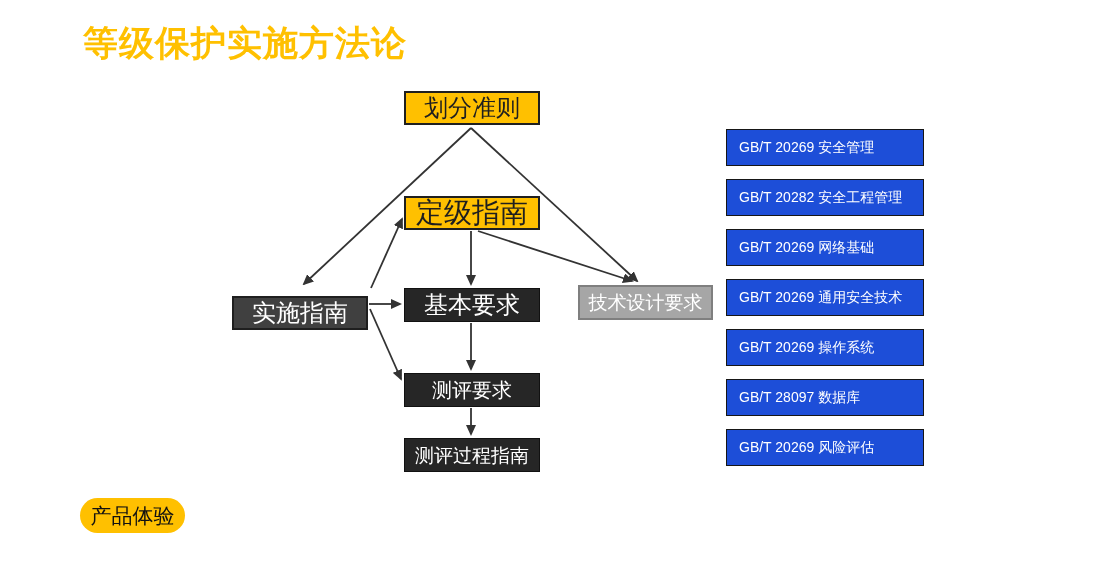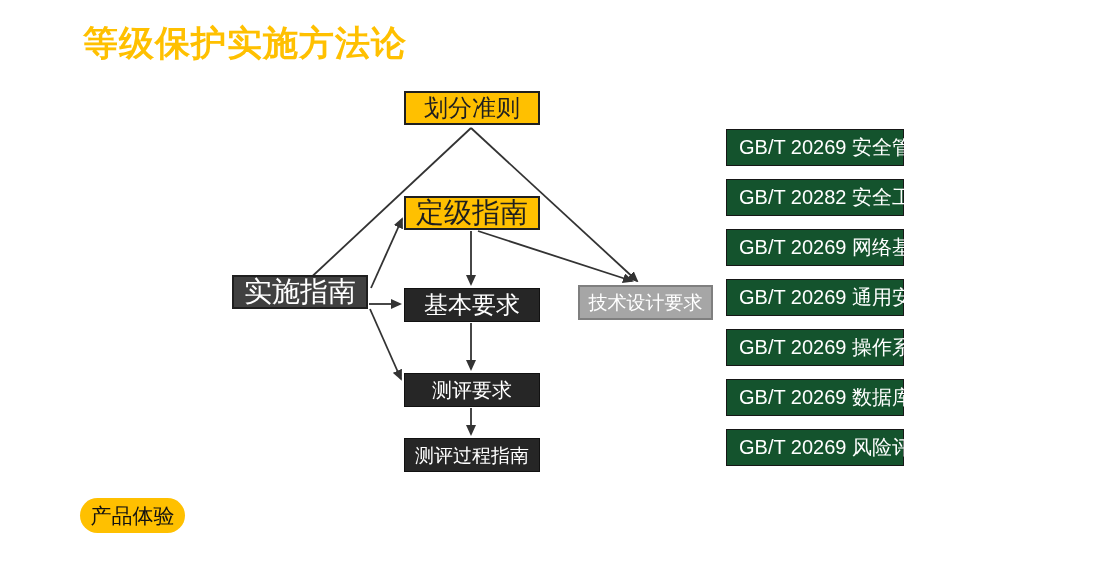--- a/index.html
+++ b/index.html
@@ -64,27 +64,27 @@
   }
   .standards {
     position: absolute;
     left: 726px;
     top: 129px;
     display: flex;
     flex-direction: column;
   }
   .standard-item {
     box-sizing: border-box;
-    width: 178px;
+    width: 198px;
     height: 37px;
     margin-bottom: 13px;
-    background: #14532d;
+    background: #1d4ed8;
     border: 1px solid #161616;
     color: #FFFFFF;
-    font-size: 20px;
+    font-size: 14px;
     display: flex;
     align-items: center;
     padding-left: 12px;
     white-space: nowrap;
   }
   .cta {
     position: absolute;
     left: 80px;
     top: 498px;
     width: 105px;
@@ -125,32 +125,32 @@
         <line x1="369" y1="304" x2="400" y2="304" stroke="#333333" stroke-width="1.8" marker-end="url(#arrowhead)"></line>
         <line x1="370" y1="309" x2="401" y2="379" stroke="#333333" stroke-width="1.8" marker-end="url(#arrowhead)"></line>
         <line x1="471" y1="323" x2="471" y2="369" stroke="#333333" stroke-width="1.8" marker-end="url(#arrowhead)"></line>
         <line x1="471" y1="408" x2="471" y2="434" stroke="#333333" stroke-width="1.8" marker-end="url(#arrowhead)"></line>
       </g>
   </svg>
 
   <div id="node-layer">
       <div class="node gold" style="left: 404px; top: 91px; width: 136px; height: 34px; font-size: 24px; text-align: center;">划分准则</div>
       <div class="node gold" style="left: 404px; top: 196px; width: 136px; height: 34px; font-size: 28px;">定级指南</div>
-      <div class="node mid" style="left: 232px; top: 275px; width: 136px; height: 34px; font-size: 28px;">实施指南</div>
+      <div class="node mid" style="left: 232px; top: 296px; width: 136px; height: 34px; font-size: 24px;">实施指南</div>
       <div class="node dark" style="left: 404px; top: 288px; width: 136px; height: 34px; font-size: 24px;">基本要求</div>
       <div class="node light" style="left: 578px; top: 285px; width: 135px; height: 35px; font-size: 19px;">技术设计要求</div>
       <div class="node dark" style="left: 404px; top: 373px; width: 136px; height: 34px; font-size: 20px;">测评要求</div>
       <div class="node dark" style="left: 404px; top: 438px; width: 136px; height: 34px; font-size: 19px;">测评过程指南</div>
     </div>
 
   <div class="standards" id="standards-list">
       <div class="standard-item">GB/T 20269 安全管理</div>
       <div class="standard-item">GB/T 20282 安全工程管理</div>
       <div class="standard-item">GB/T 20269 网络基础</div>
       <div class="standard-item">GB/T 20269 通用安全技术</div>
       <div class="standard-item">GB/T 20269 操作系统</div>
-      <div class="standard-item">GB/T 20269 数据库</div>
+      <div class="standard-item">GB/T 28097 数据库</div>
       <div class="standard-item">GB/T 20269 风险评估</div>
     </div>
 
   <button class="cta">产品体验</button>
 
 </div>
 
 </body></html>

